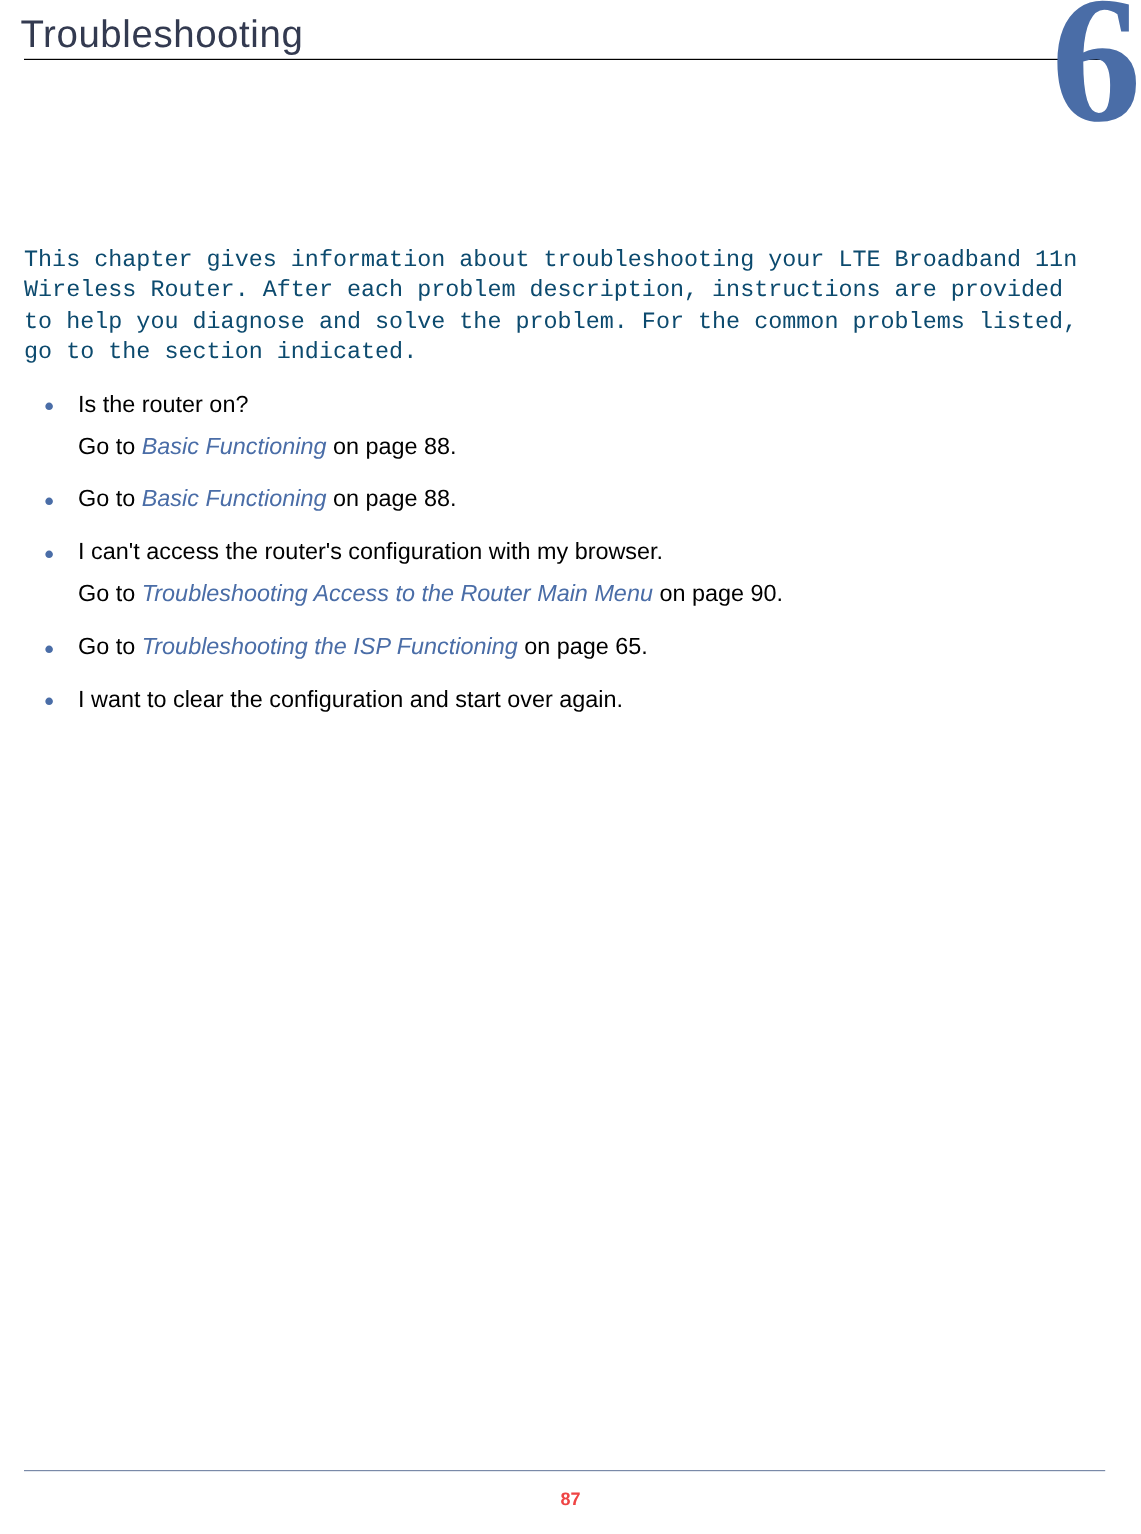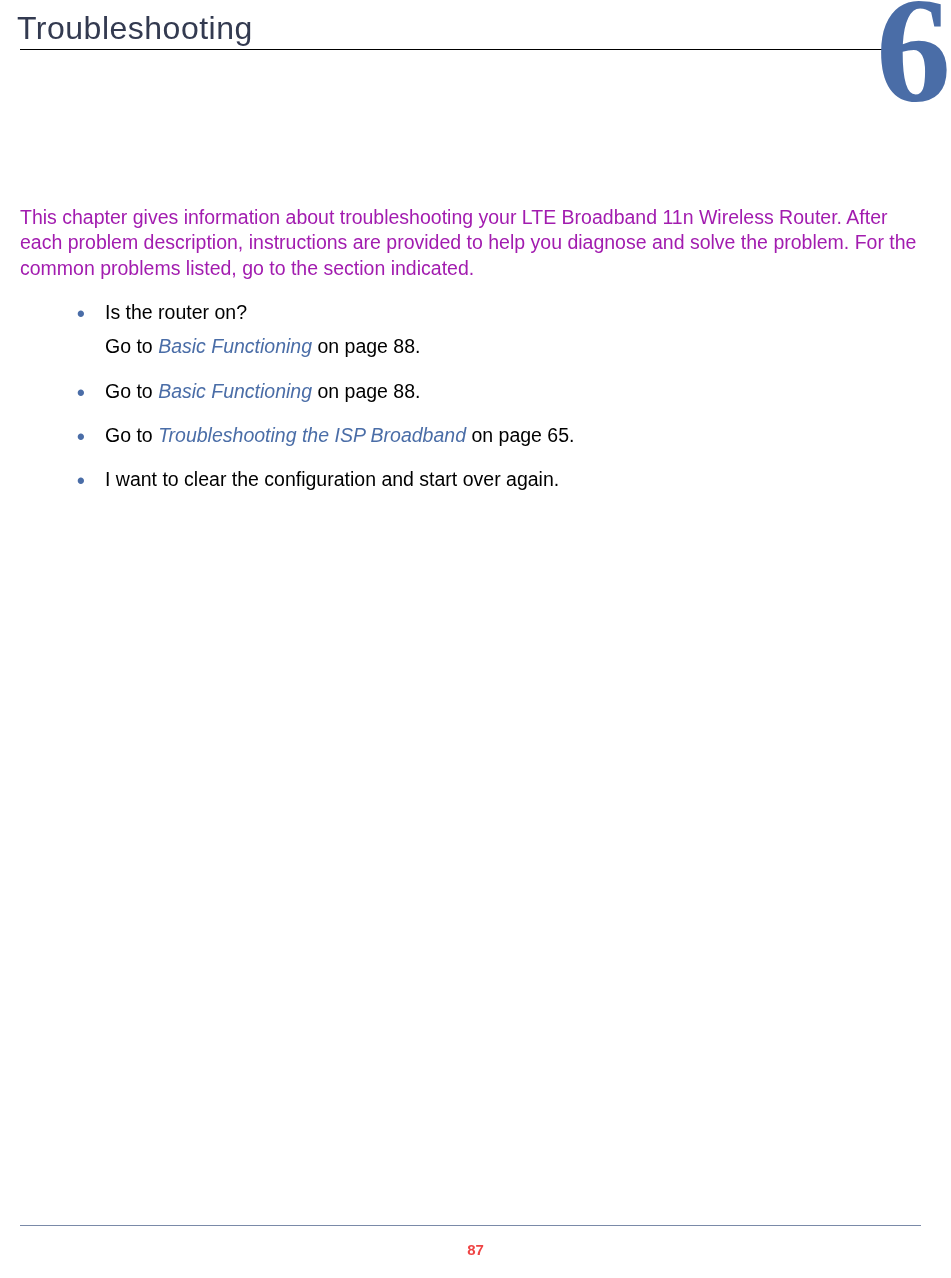--- a/index.html
+++ b/index.html
@@ -44,33 +44,33 @@
     .title-rule {
       border: none;
       border-top: 1px solid #000;
       margin-top: 2px;
       margin-bottom: 155px;
       width: 100%;
     }
     .intro {
       font-size: 19.5px;
       line-height: 1.3;
-      color: #a21caf;
+      color: #0c4a6e;
       margin-bottom: 18px;
+      font-family: Liberation Mono, monospace;
     }
     .bullet-list {
       list-style: none;
       padding-left: 45px;
     }
     .bullet-list > li {
       position: relative;
       margin-bottom: 18px;
       font-size: 19.5px;
       line-height: 1.35;
-      margin-left: 40px;
     }
     .bullet-list > li::before {
       content: "•";
       position: absolute;
       left: -28px;
       top: 0;
       color: #4a6da7;
       font-size: 22px;
       font-weight: bold;
     }
@@ -120,22 +120,28 @@
       <span class="goto">
         <span>Go to </span><span class="link">Basic Functioning</span><span> on page 88.</span>
       </span>
     </li>
     <li>
       <span class="goto">
         <span>Go to </span><span class="link">Basic Functioning</span><span> on page 88.</span>
       </span>
     </li>
     <li>
+      <span class="question">I can't access the router's configuration with my browser.</span>
       <span class="goto">
-        <span>Go to </span><span class="link">Troubleshooting the ISP Broadband</span><span> on page 65.</span>
+        <span>Go to </span><span class="link">Troubleshooting Access to the Router Main Menu</span><span> on page 90.</span>
+      </span>
+    </li>
+    <li>
+      <span class="goto">
+        <span>Go to </span><span class="link">Troubleshooting the ISP Functioning</span><span> on page 65.</span>
       </span>
     </li>
     <li>
       <span class="question">I want to clear the configuration and start over again.</span>
     </li>
   </ul>
 
   <hr class="footer-rule">
   <div class="page-number">87</div>
 </div>

